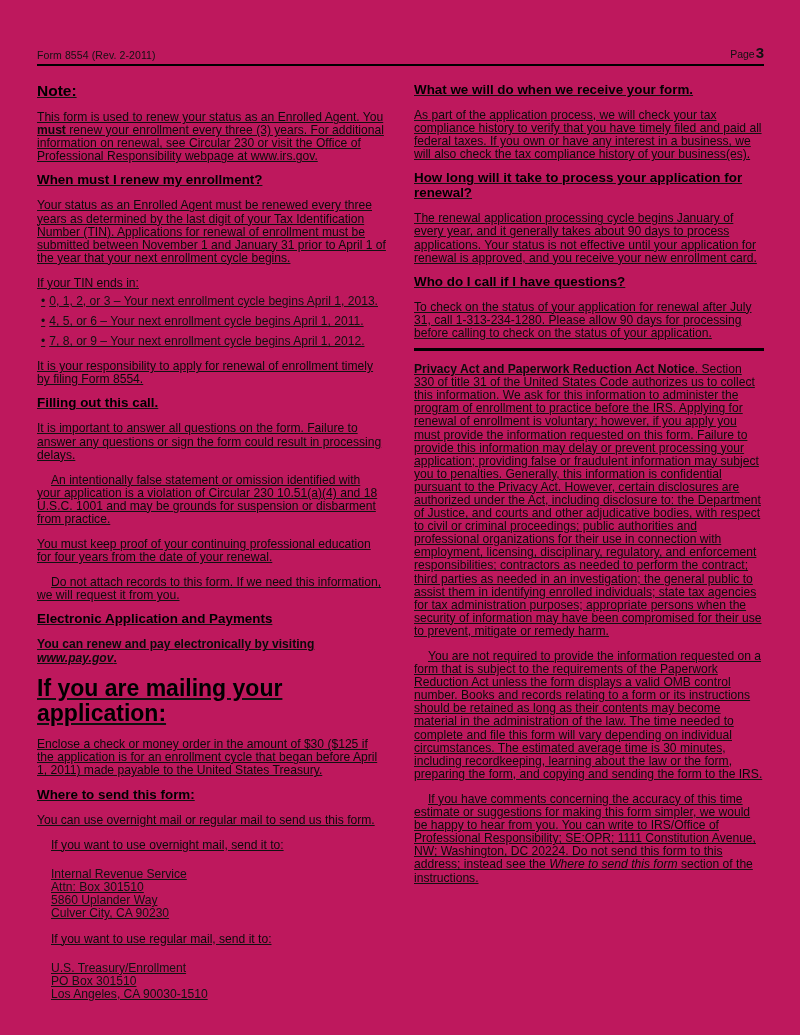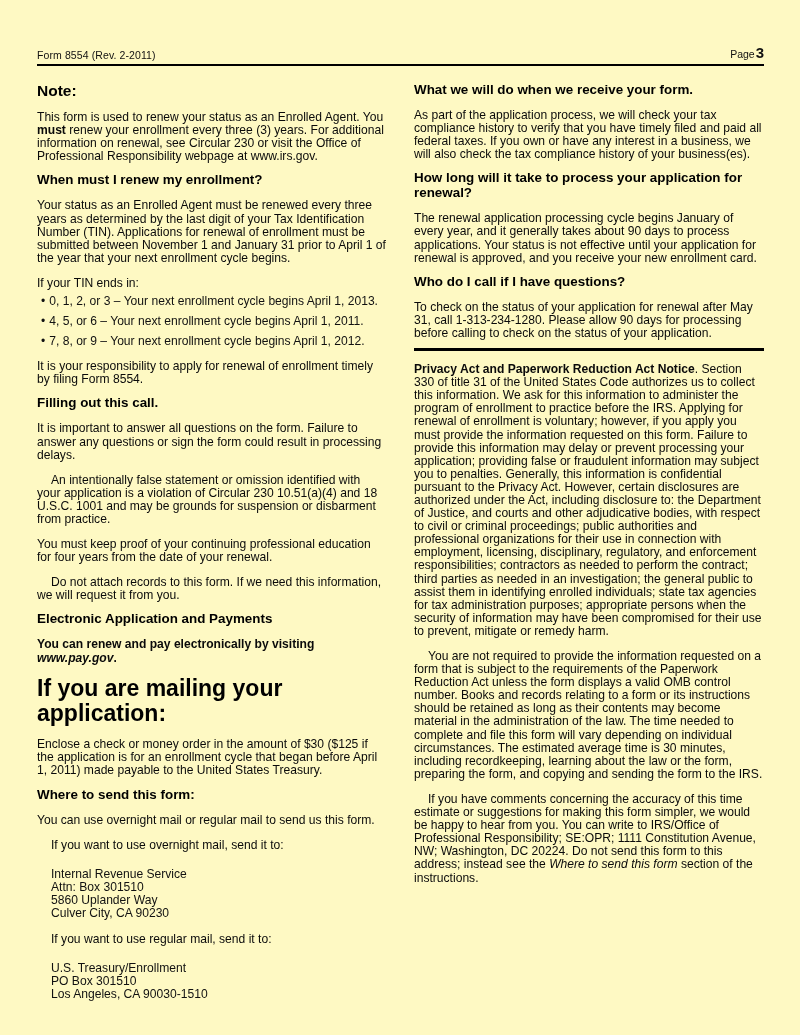--- a/index.html
+++ b/index.html
@@ -7,33 +7,33 @@
     width:800px;height:1035px;
     font-family:"Liberation Sans","DejaVu Sans",sans-serif;
     color:#111;
     -webkit-font-smoothing:antialiased;
     overflow:hidden;
   }
   .page{
     box-sizing:border-box;
     width:800px;height:1035px;
     padding:44px 36px 20px 37px;
-    background:#fef9c3;
+    background:#be185d;
   }
   
   .hdr{
     display:flex;justify-content:space-between;align-items:flex-end;
     padding-bottom:3px;
     border-bottom:2px solid #000;
   }
   .hdr-left{font-size:10.5px;letter-spacing:.1px;}
   .hdr-right{font-size:10.5px;white-space:nowrap;}
   .hdr-right .pgnum{font-weight:bold;font-size:15px;margin-left:1px;}
   
-  .cols{display:flex;gap:27px;margin-top:7px;}
+  .cols{display:flex;gap:27px;margin-top:7px;text-decoration:underline;}
   .col{width:350px;}
   
   .h{font-weight:bold;color:#000;}
   .h1{font-size:23px;margin:11px 0 5px;line-height:1.1;}
   .h2{font-size:15.5px;margin:9px 0 5px;line-height:1.1;}
   .h3{font-size:13.4px;margin:9px 0 4px;line-height:1.12;}
   .para{
     font-size:12.1px;line-height:13.1px;
     margin:12px 0 8px;color:#0a0a0a;
   }
@@ -102,20 +102,20 @@
           <div>PO Box 301510</div>
           <div>Los Angeles, CA 90030-1510</div>
         </div>
       </div>
     <div class="col">
         <div class="h h3">What we will do when we receive your form.</div>
         <p class="para"><span>As part of the application process, we will check your tax compliance history to verify that you have timely filed and paid all federal taxes. If you own or have any interest in a business, we will also check the tax compliance history of your business(es).</span></p>
         <div class="h h3">How long will it take to process your application for renewal?</div>
         <p class="para"><span>The renewal application processing cycle begins January of every year, and it generally takes about 90 days to process applications.  Your status is not effective until your application for renewal is approved, and you receive your new enrollment card.</span></p>
         <div class="h h3">Who do I call if I have questions?</div>
-        <p class="para"><span>To check on the status of your application for renewal after May 31, call 1-313-234-1280. Please allow 90 days for processing before calling to check on the status of your application.</span></p>
+        <p class="para"><span>To check on the status of your application for renewal after July 31, call 1-313-234-1280. Please allow 90 days for processing before calling to check on the status of your application.</span></p>
         <div class="rule"></div>
         <p class="para"><span class="bold">Privacy Act and Paperwork Reduction Act Notice</span><span>. Section 330 of title 31 of the United States Code authorizes us to collect this information.  We ask for this information to administer the program of enrollment to practice before the IRS. Applying for renewal of enrollment is voluntary; however, if you apply you must provide the information requested on this form. Failure to provide this information may delay or prevent processing your application; providing false or fraudulent information may subject you to penalties. Generally, this information is confidential pursuant to the Privacy Act. However, certain disclosures are authorized under the Act, including disclosure to: the Department of Justice, and courts and other adjudicative bodies, with respect to civil or criminal proceedings; public authorities and professional organizations for their use in connection with employment, licensing, disciplinary, regulatory, and enforcement responsibilities; contractors as needed to perform the contract; third parties as needed in an investigation; the general public to assist them in identifying enrolled individuals; state tax agencies for tax administration purposes; appropriate persons when the security of information may have been compromised for their use to prevent, mitigate or remedy harm.</span></p>
         <p class="para indent"><span>You are not required to provide the information requested on a form that is subject to the requirements of the Paperwork Reduction Act unless the form displays a valid OMB control number. Books and records relating to a form or its instructions should be retained as long as their contents may become material in the administration of the law.  The time needed to complete and file this form will vary depending on individual circumstances. The estimated average time is 30 minutes, including recordkeeping, learning about the law or the form, preparing the form, and copying and sending the form to the IRS.</span></p>
         <p class="para indent"><span>If you have comments concerning the accuracy of this time estimate or suggestions for making this form simpler, we would be happy to hear from you. You can write to IRS/Office of Professional Responsibility; SE:OPR; 1111 Constitution Avenue, NW; Washington, DC 20224. Do not send this form to this address; instead see the </span><span class="italic">Where to send this form</span><span> section of the instructions.</span></p>
       </div>
   </div>
 </div>
 
 </body></html>

